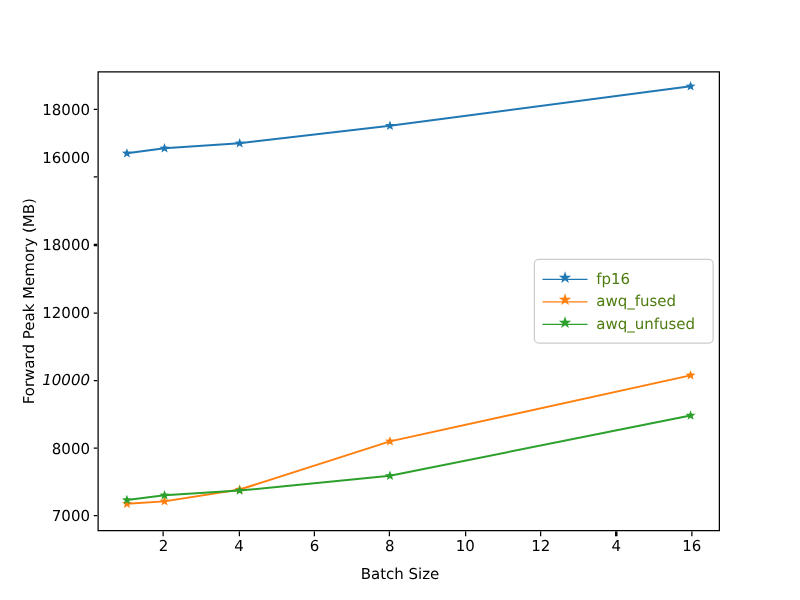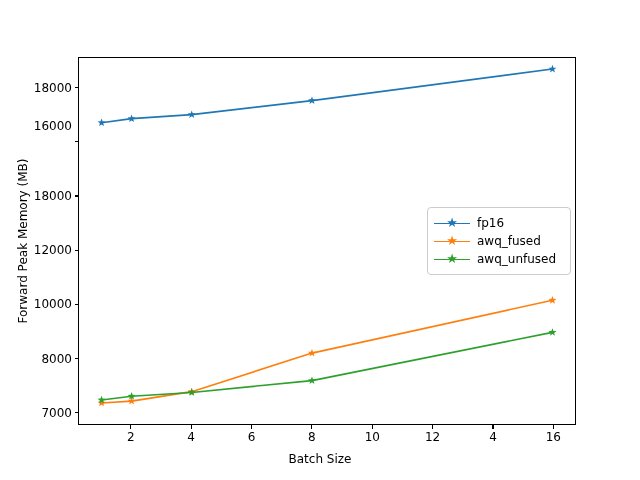--- a/index.html
+++ b/index.html
@@ -137,37 +137,37 @@
     left: 12px;
     top: 2px;
     width: 12px;
     height: 12px;
     font-size: 13px;
     line-height: 12px;
     text-align: center;
   }
   .legend-label {
     font-size: 12px;
-    color: #000000;
+    color: #4d7c0f;
     white-space: nowrap;
   }
 </style>
 </head>
 <body>
 
 <div id="figure">
 
 
   <div id="ylabel">Forward Peak Memory (MB)</div>
   <div id="xlabel">Batch Size</div>
 
   <div id="ytick-labels">
       <div class="ytick-wrap" style="top: 412.806px;">7000</div>
       <div class="ytick-wrap" style="top: 358.608px;">8000</div>
-      <div class="ytick-wrap" style="top: 304.411px;">10000</div>
+      <div class="ytick-wrap" style="top: 304.411px; font-style: italic;">10000</div>
       <div class="ytick-wrap" style="top: 250.214px;">12000</div>
       <div class="ytick-wrap" style="top: 196.016px;">18000</div>
       <div class="ytick-wrap" style="top: 126px;">16000</div>
       <div class="ytick-wrap" style="top: 87.6215px;">18000</div>
     </div>
   <div id="ytick-marks">
       <div class="ytick-mark" style="top: 412.256px;"></div>
       <div class="ytick-mark" style="top: 358.058px;"></div>
       <div class="ytick-mark" style="top: 303.861px;"></div>
       <div class="ytick-mark" style="top: 249.664px;"></div>

